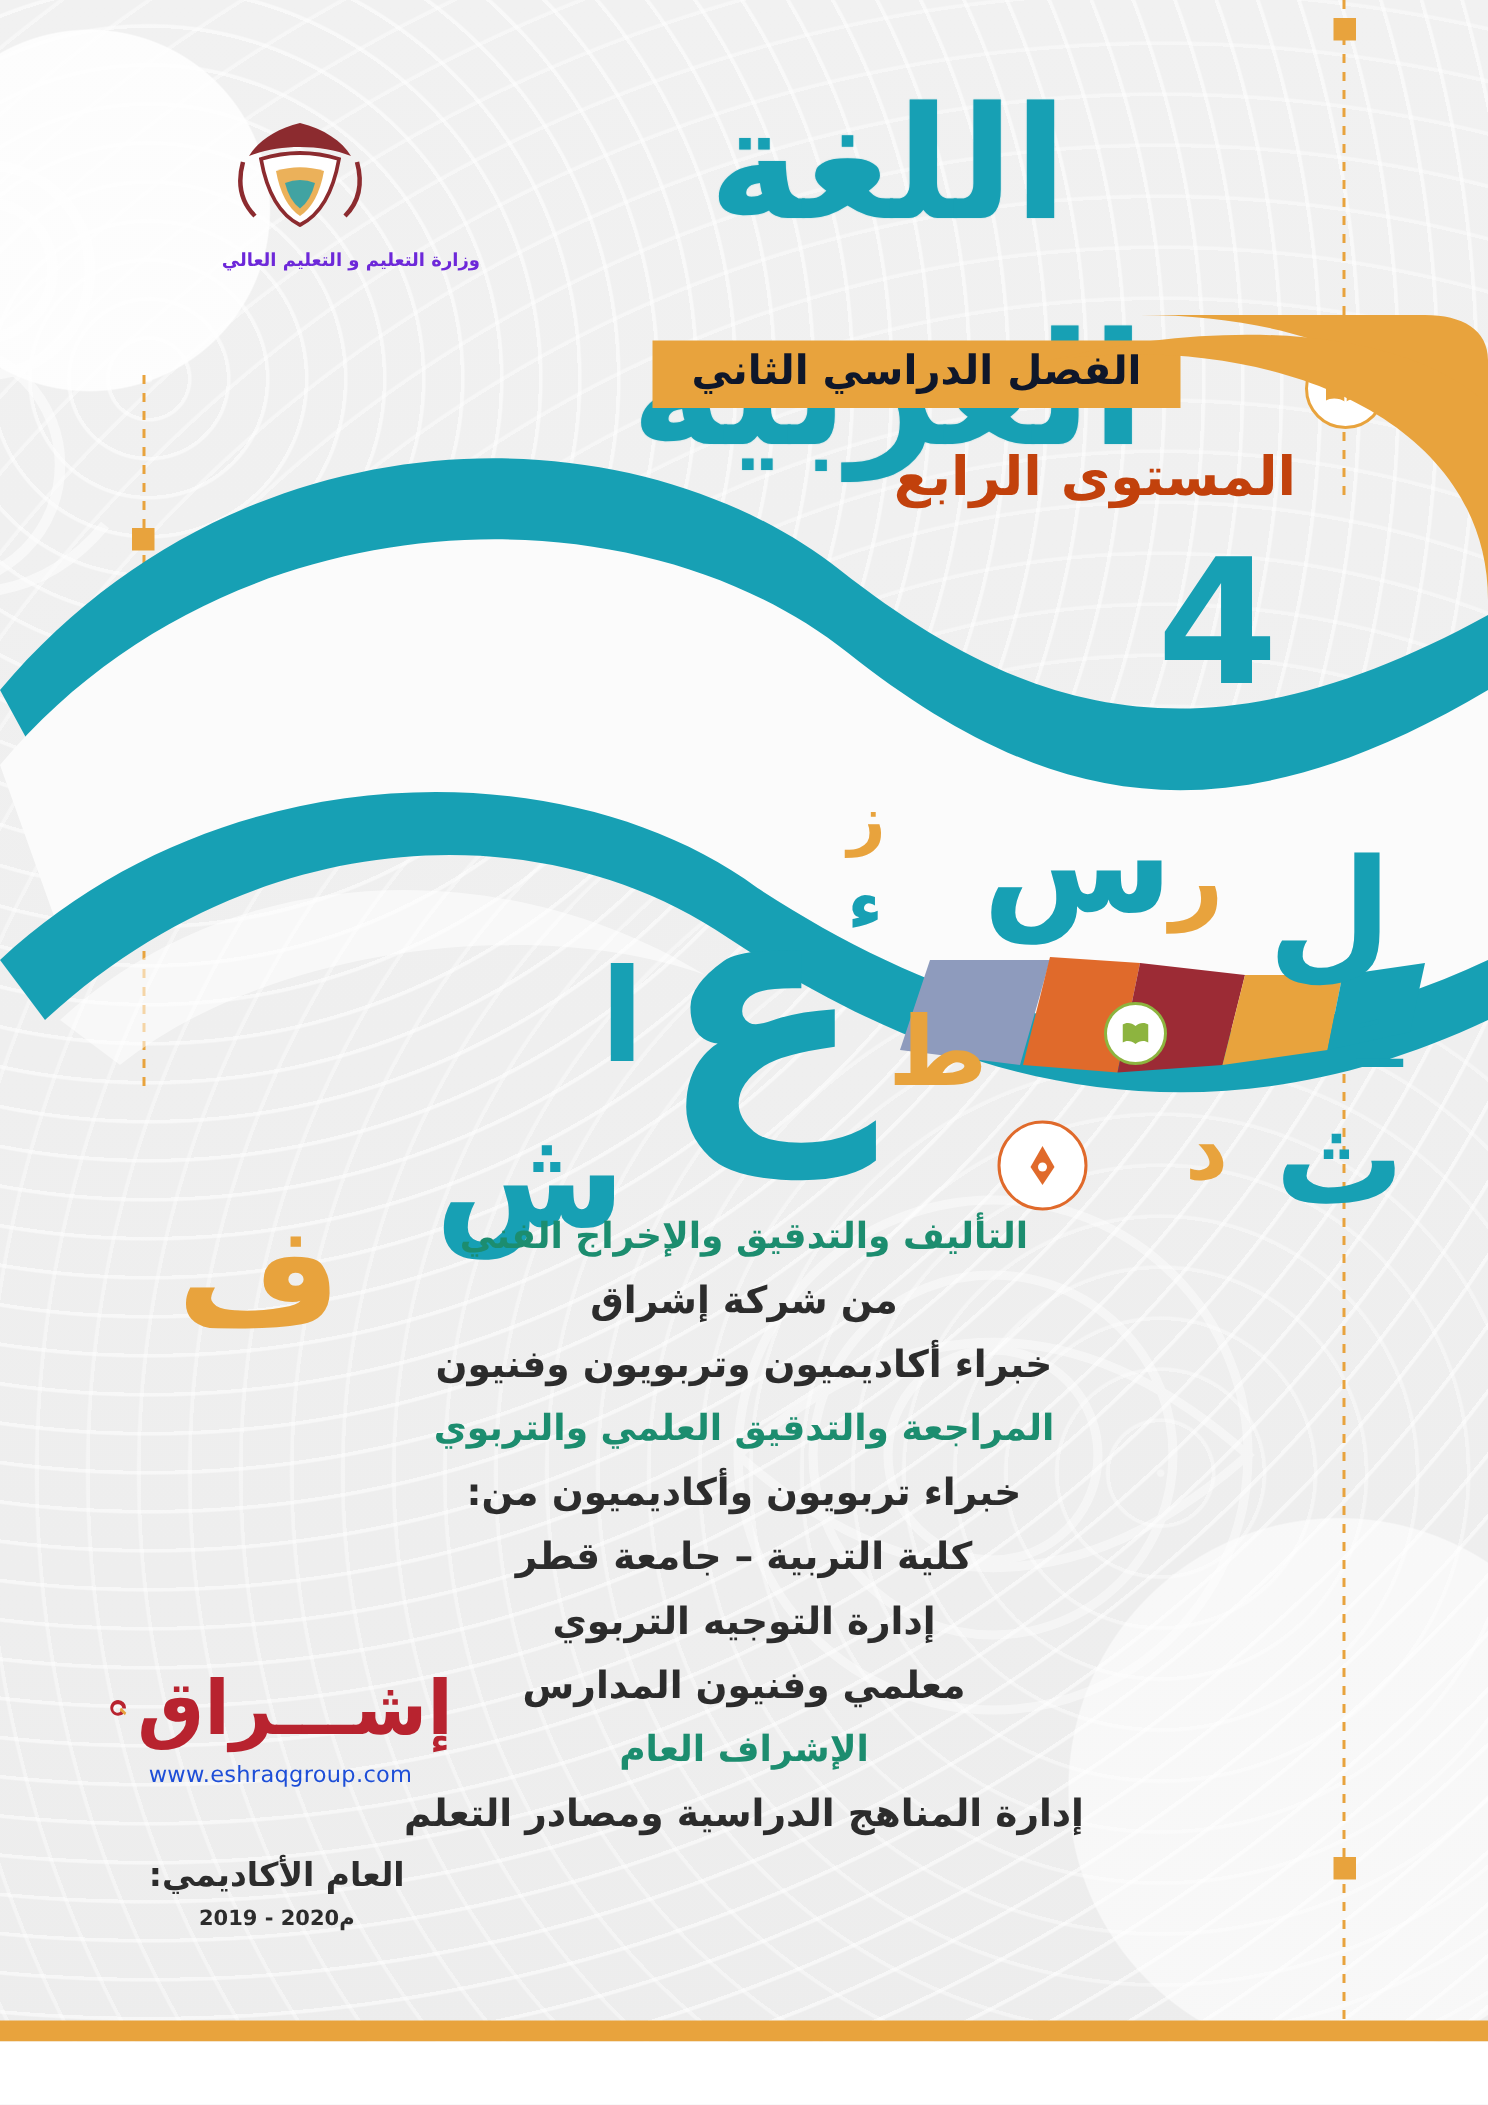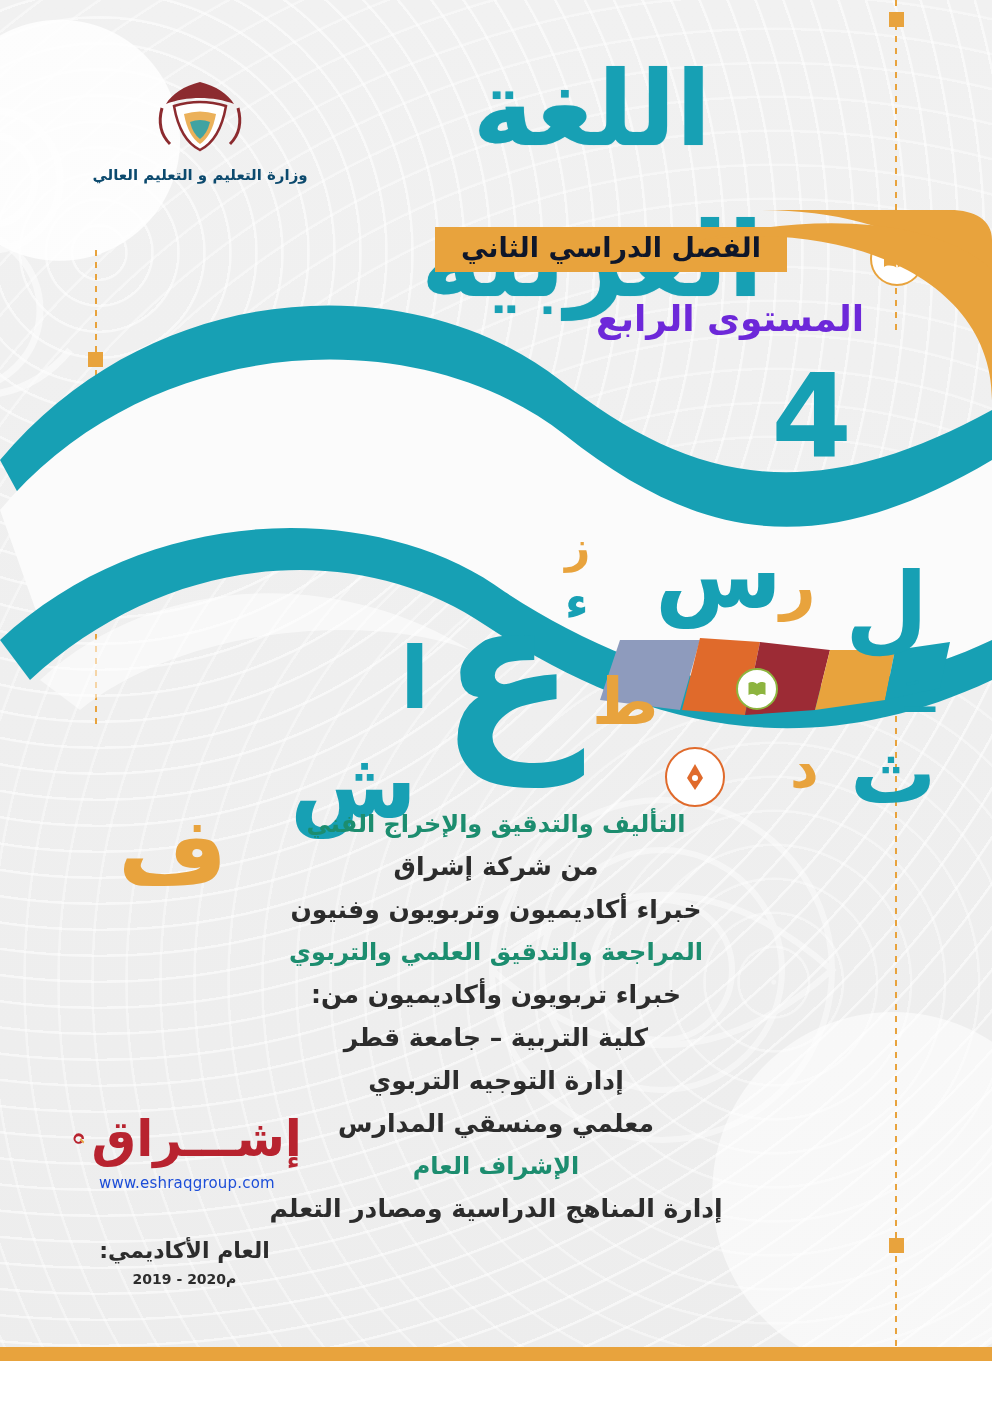--- a/index.html
+++ b/index.html
@@ -107,24 +107,25 @@
     width: 240px;
     text-align: center;
   }
   .emblem-mark {
     width: 92px;
     height: 78px;
     margin: 0 auto;
   }
   .emblem-text {
     margin-top: 6px;
-    font-size: 15px;
-    color: #0c4a6e;
+    font-size: 12px;
+    color: #6d28d9;
     font-weight: 700;
     letter-spacing: 0;
+    text-align: right;
   }
 
   
   .term-badge {
     position: absolute;
     right: 205px;
     top: 227px;
     background: #e8a33d;
     color: #0f172a;
     font-size: 27px;
@@ -145,21 +146,21 @@
     align-items: center;
     justify-content: center;
   }
   .term-icon svg { display: block; }
 
   .level-text {
     position: absolute;
     right: 128px;
     top: 298px;
     font-size: 36px;
-    color: #6d28d9;
+    color: #c2410c;
     font-weight: 700;
     letter-spacing: 1px;
   }
   .level-number {
     position: absolute;
     right: 140px;
     top: 358px;
     font-size: 116px;
     color: #17a0b4;
     font-weight: 700;
@@ -408,21 +409,21 @@
   </div>
 
   <div class="credits">
     <p class="head">التأليف والتدقيق والإخراج الفني</p>
     <p class="line">من شركة إشراق</p>
     <p class="line">خبراء أكاديميون وتربويون وفنيون</p>
     <p class="head">المراجعة والتدقيق العلمي والتربوي</p>
     <p class="line">خبراء تربويون وأكاديميون من:</p>
     <p class="line">كلية التربية – جامعة قطر</p>
     <p class="line">إدارة التوجيه التربوي</p>
-    <p class="line">معلمي ومنسقي المدارس</p>
+    <p class="line">معلمي وفنيون المدارس</p>
     <p class="head">الإشراف العام</p>
     <p class="line">إدارة المناهج الدراسية ومصادر التعلم</p>
   </div>
 
   <div class="eshraq">
     <div class="eshraq-row">
       <span class="eshraq-word">إشـــراق</span>
       <svg width="62" height="62" viewBox="0 0 62 62">
         <path d="M31 5 a24 24 0 1 0 17 41 l-8 -8 a13 13 0 1 1 -9 -20 a13 13 0 0 1 13 13 l11 0 a24 24 0 0 0 -24 -26Z" fill="#b8232f"></path>
         <path d="M40 28 l16 16 l-4 8 l-16 -16Z" fill="#e8a33d"></path>

